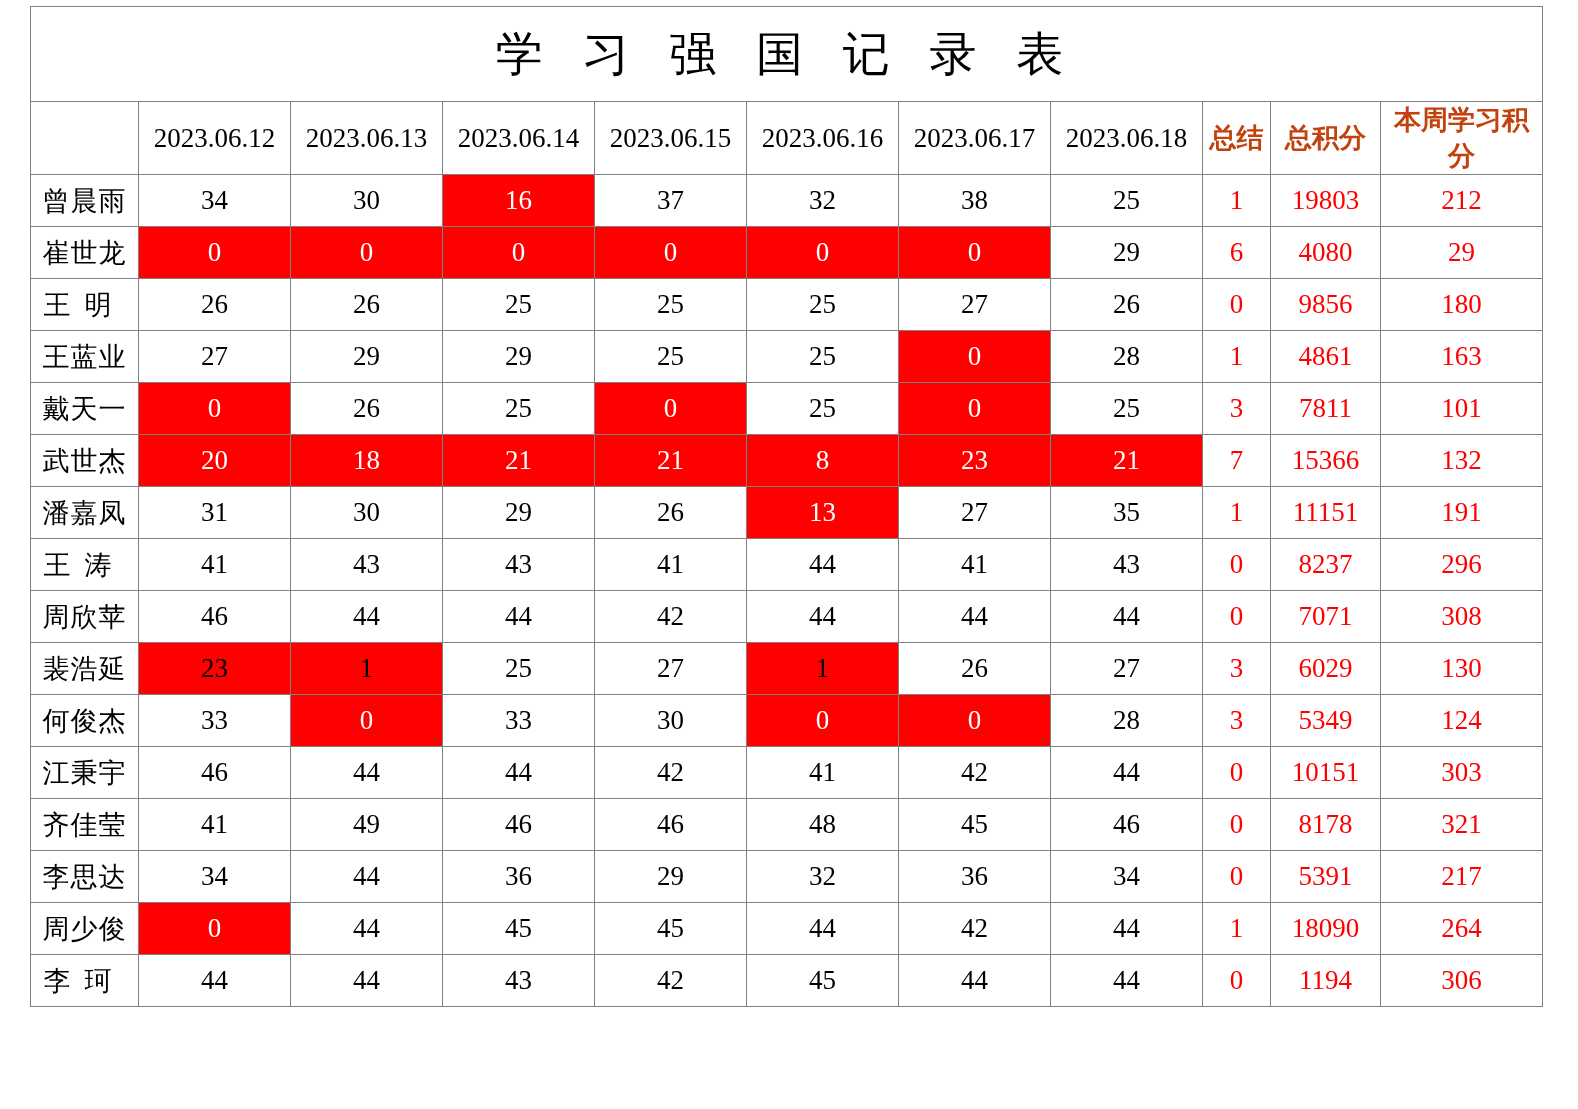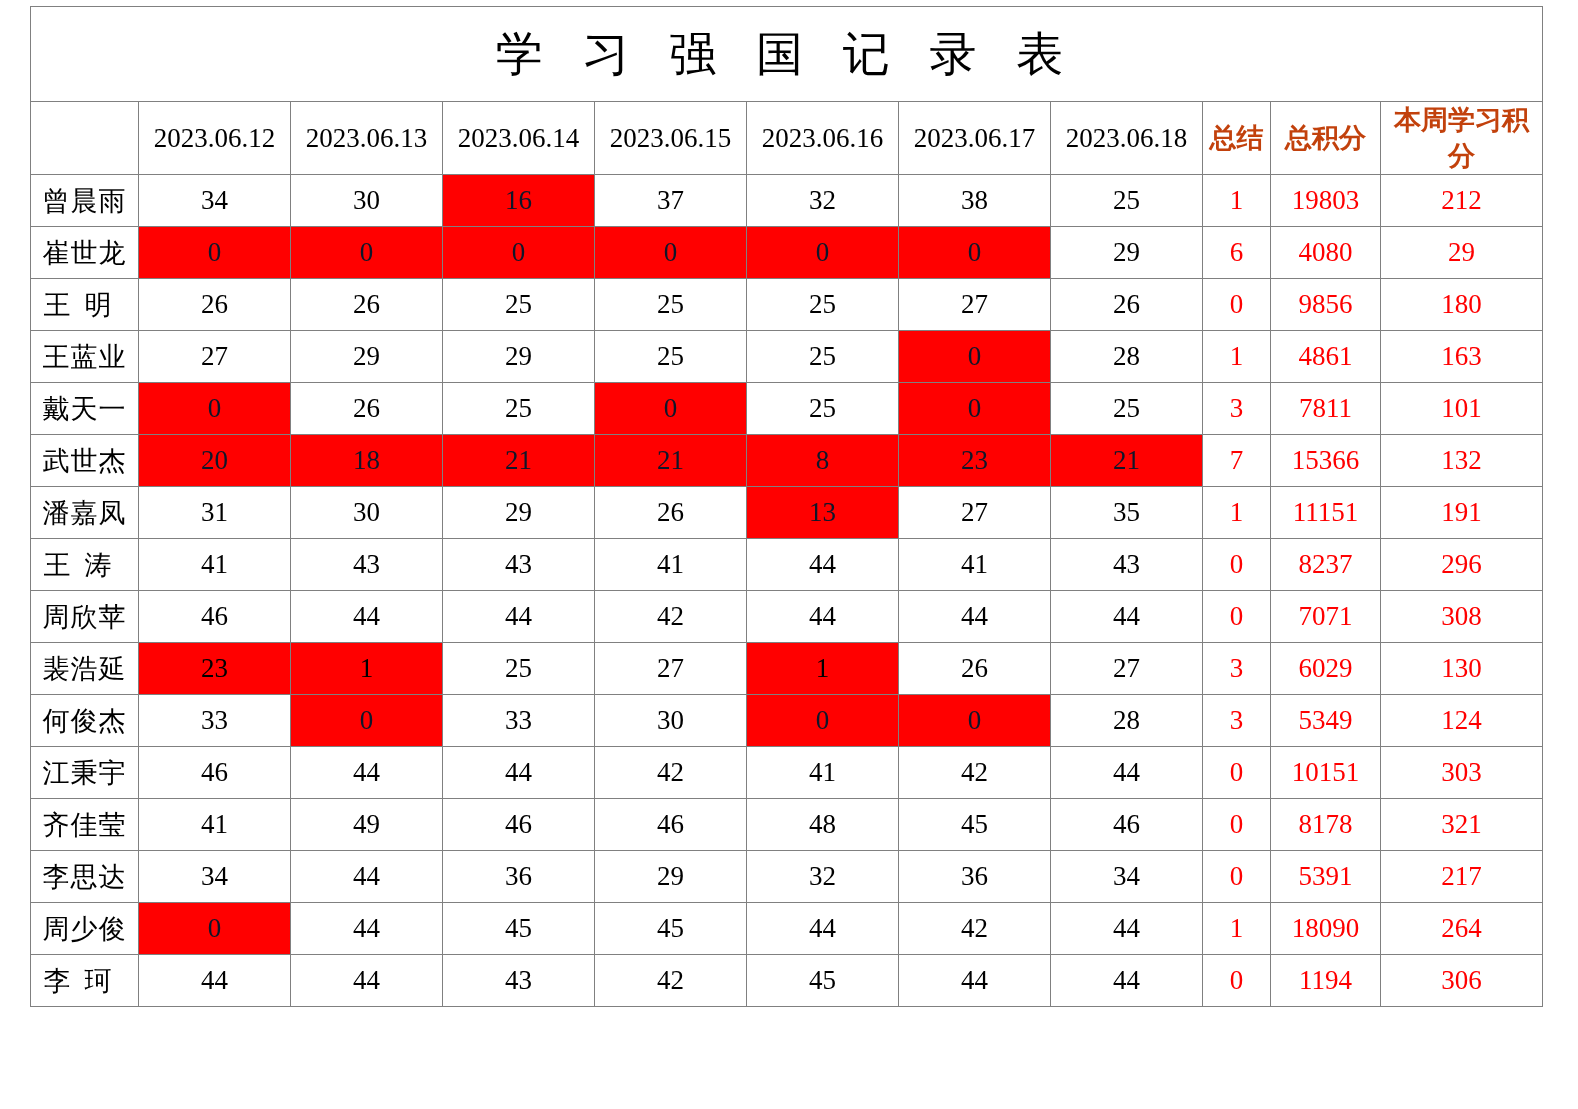--- a/index.html
+++ b/index.html
@@ -67,21 +67,21 @@
     font-size: 27px;
     color: #000000;
   }
   .redtext {
     color: #ff0000;
   }
   .hl {
     background: #ff0000 !important;
   }
   .hl.dim {
-    color: #0f172a;
+    color: #ffffff;
   }
   .hl.blk {
     color: #000000;
   }
   col.c-name { width: 108px; }
   col.c-day  { width: 152px; }
   col.c-sum  { width: 68px; }
   col.c-tot  { width: 110px; }
   col.c-week { width: 162px; }
 </style>

